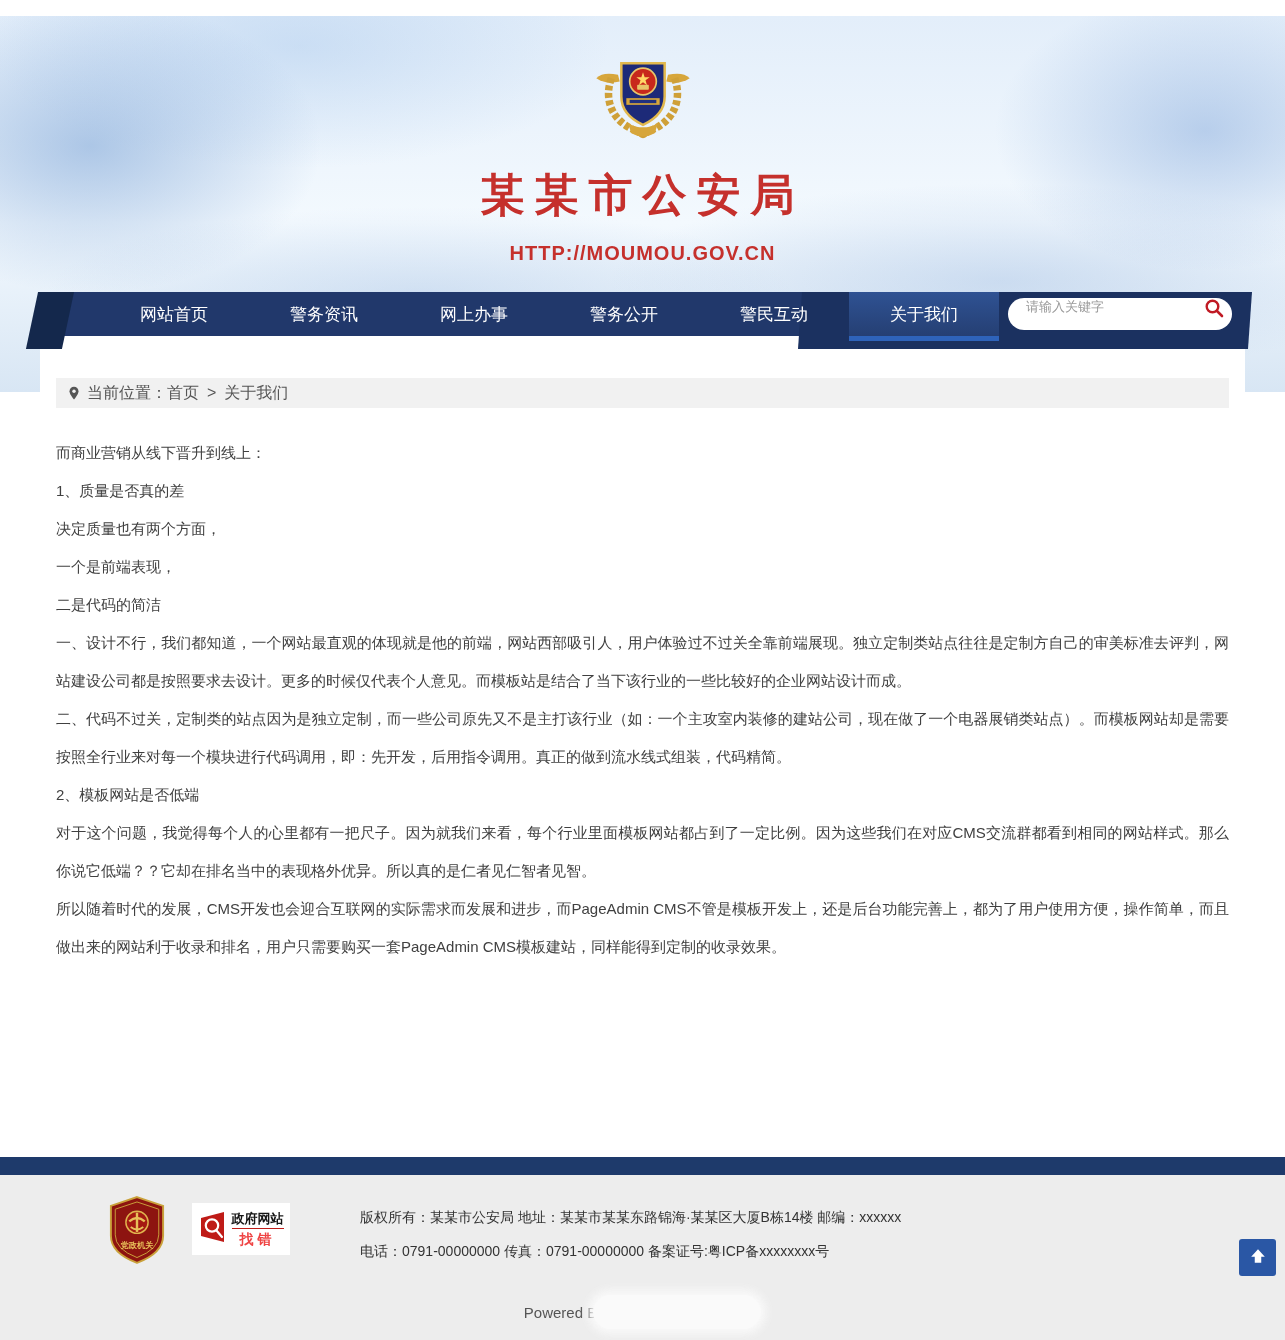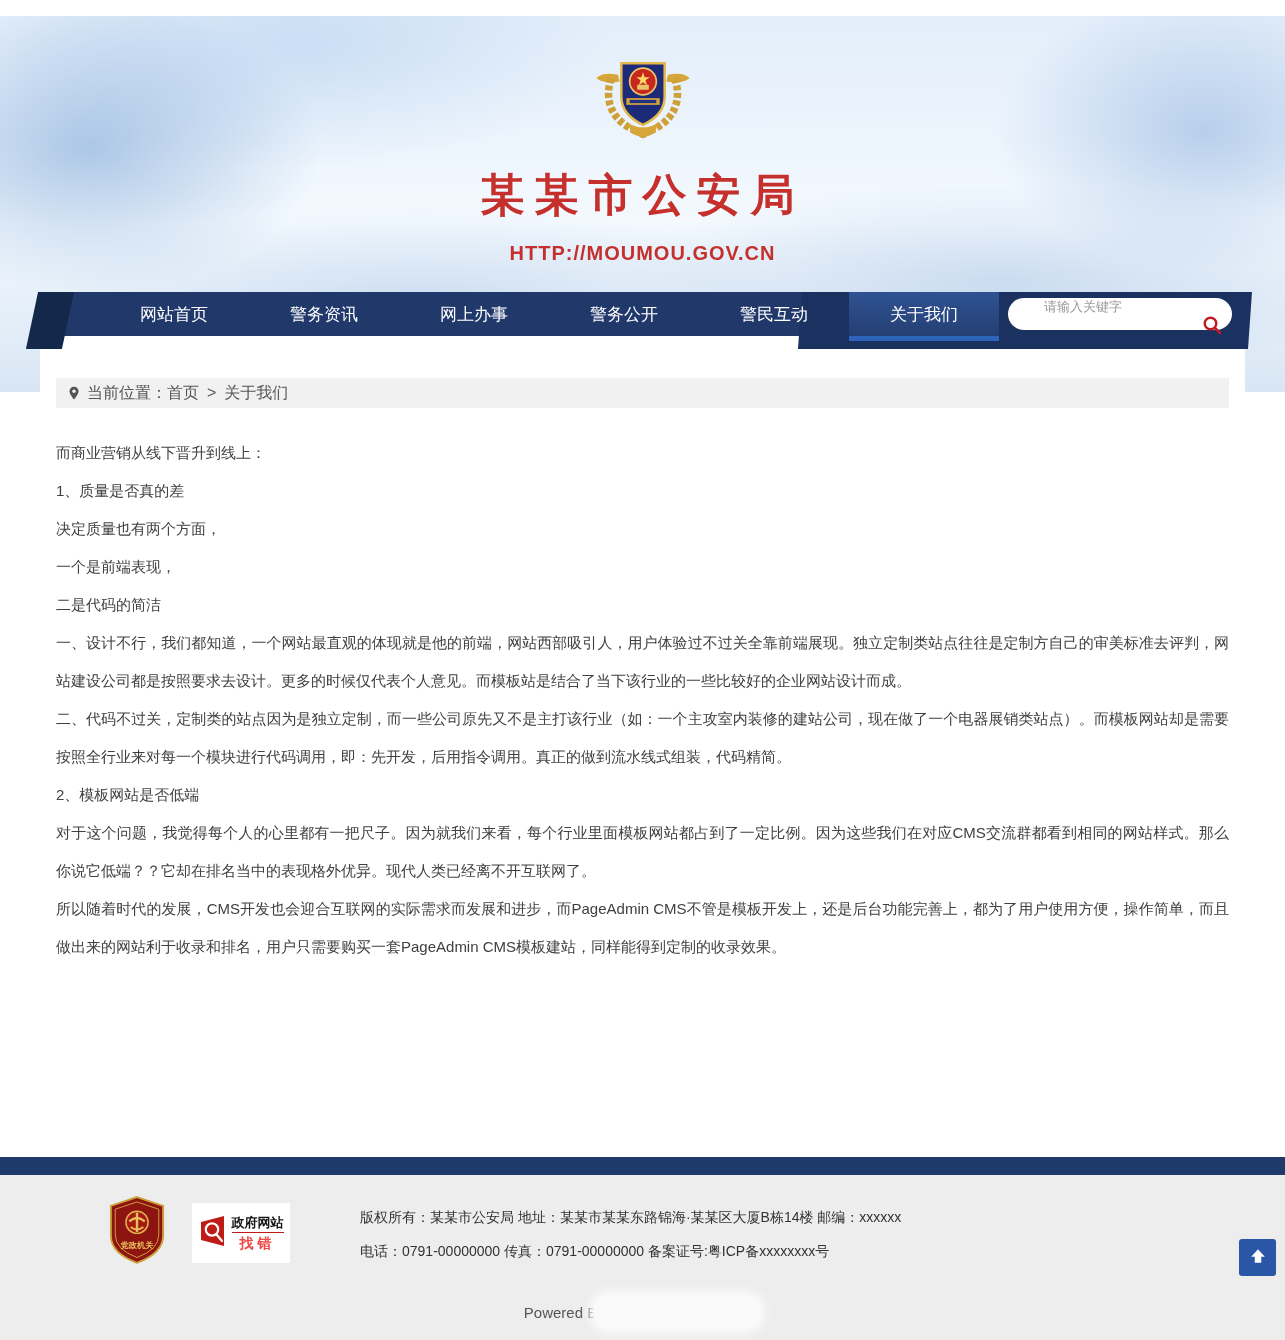--- a/index.html
+++ b/index.html
@@ -33,39 +33,39 @@
   
   .navwrap{position:absolute;top:292px;left:40px;width:1205px;height:44px;background:#21386b;z-index:5;}
   .nav-left-back{position:absolute;left:-8px;top:0;width:36px;height:57px;background:#14284c;transform:skewX(-12deg);z-index:-1;}
   .nav-right-back{position:absolute;right:-5px;top:0;width:450px;height:57px;background:#1b3160;transform:skewX(-4deg);z-index:-1;}
   .nav{display:flex;height:44px;align-items:stretch;padding-left:59px;position:relative;}
   .nav-item{width:150px;display:flex;align-items:center;justify-content:center;
     color:#ffffff;font-size:17px;cursor:pointer;position:relative;white-space:nowrap;}
   .nav-item.active{background:linear-gradient(180deg,#2f5293,#253f73);}
   .nav-item.active::after{content:"";position:absolute;left:0;right:0;bottom:-5px;height:5px;background:#2e63ba;}
   .search{margin-left:auto;margin-right:13px;align-self:center;width:224px;height:32px;background:#ffffff;
-    border-radius:17px;display:flex;align-items:flex-end;padding:0 10px 0 16px;box-sizing:border-box;flex-direction:column;}
+    border-radius:17px;display:flex;align-items:flex-start;padding:0 10px 0 16px;box-sizing:border-box;}
   .search input{border:none;outline:none;flex:1;font-size:13px;color:#333;background:transparent;font-family:inherit;}
   .search input::placeholder{color:#999;}
   .search-btn{display:flex;align-items:center;cursor:pointer;}
   
   .main{position:absolute;top:336px;left:40px;width:1205px;background:#fff;}
   .breadcrumb{margin:42px 16px 0;height:30px;background:#f1f1f1;display:flex;align-items:center;
     padding:0 12px;font-size:16px;color:#555;box-sizing:border-box;}
   .breadcrumb .pin{display:flex;margin-right:7px;}
   .breadcrumb a{color:#555;text-decoration:none;cursor:pointer;}
   .breadcrumb .sep{margin:0 8px;}
   .article{margin:26px 16px 0;font-size:15px;color:#404040;line-height:38px;text-align:justify;}
   .article p{margin:0;}
   .article p.indent{text-indent:2em;}
   
   .sep-strip{position:absolute;top:1157px;left:0;width:1285px;height:18px;background:#1e3a6b;}
   .footer{position:absolute;top:1175px;left:0;width:1285px;height:165px;background:#ededed;}
   .footer-inner{display:flex;align-items:flex-start;padding:20px 0 0 108px;}
-  .err-logo{width:98px;height:60px;background:#ffffff;margin-left:26px;margin-top:8px;
+  .err-logo{width:98px;height:52px;background:#ffffff;margin-left:26px;margin-top:8px;
     display:flex;align-items:center;justify-content:center;gap:5px;cursor:pointer;}
   .err-text{display:flex;flex-direction:column;align-items:center;line-height:1;}
   .err-text .l1{font-size:13px;font-weight:bold;color:#151515;padding-bottom:3px;border-bottom:1.5px solid #bf1b17;}
   .err-text .l2{font-size:14px;font-weight:bold;color:#ef4444;letter-spacing:4px;margin-top:3px;}
   .copy{margin-left:70px;padding-top:14px;font-size:14px;color:#333;}
   .copy .line{margin-bottom:16px;}
   .powered-row{position:absolute;left:0;top:120px;width:100%;display:flex;justify-content:center;align-items:center;}
   .powered{color:#555;font-size:15px;}
   .redact{width:168px;height:34px;margin-left:-4px;background:#fafafa;border-radius:17px;
     box-shadow:0 0 10px 5px rgba(250,250,250,.95);}
@@ -153,21 +153,21 @@
 
   <div class="article">
     <p>而商业营销从线下晋升到线上：</p>
     <p>1、质量是否真的差</p>
     <p>决定质量也有两个方面，</p>
     <p>一个是前端表现，</p>
     <p>二是代码的简洁</p>
     <p>一、设计不行，我们都知道，一个网站最直观的体现就是他的前端，网站西部吸引人，用户体验过不过关全靠前端展现。独立定制类站点往往是定制方自己的审美标准去评判，网站建设公司都是按照要求去设计。更多的时候仅代表个人意见。而模板站是结合了当下该行业的一些比较好的企业网站设计而成。</p>
     <p>二、代码不过关，定制类的站点因为是独立定制，而一些公司原先又不是主打该行业（如：一个主攻室内装修的建站公司，现在做了一个电器展销类站点）。而模板网站却是需要按照全行业来对每一个模块进行代码调用，即：先开发，后用指令调用。真正的做到流水线式组装，代码精简。</p>
     <p>2、模板网站是否低端</p>
-    <p>对于这个问题，我觉得每个人的心里都有一把尺子。因为就我们来看，每个行业里面模板网站都占到了一定比例。因为这些我们在对应CMS交流群都看到相同的网站样式。那么你说它低端？？它却在排名当中的表现格外优异。现代人类已经离不开互联网了。</p>
+    <p>对于这个问题，我觉得每个人的心里都有一把尺子。因为就我们来看，每个行业里面模板网站都占到了一定比例。因为这些我们在对应CMS交流群都看到相同的网站样式。那么你说它低端？？它却在排名当中的表现格外优异。所以真的是仁者见仁智者见智。</p>
     <p>所以随着时代的发展，CMS开发也会迎合互联网的实际需求而发展和进步，而PageAdmin CMS不管是模板开发上，还是后台功能完善上，都为了用户使用方便，操作简单，而且做出来的网站利于收录和排名，用户只需要购买一套PageAdmin CMS模板建站，同样能得到定制的收录效果。</p>
   </div>
 </div>
 
 <div class="sep-strip"></div>
 
 <div class="footer">
   <div class="footer-inner">
     <div class="party-badge">
       <svg width="58" height="70" viewBox="0 0 60 72">

